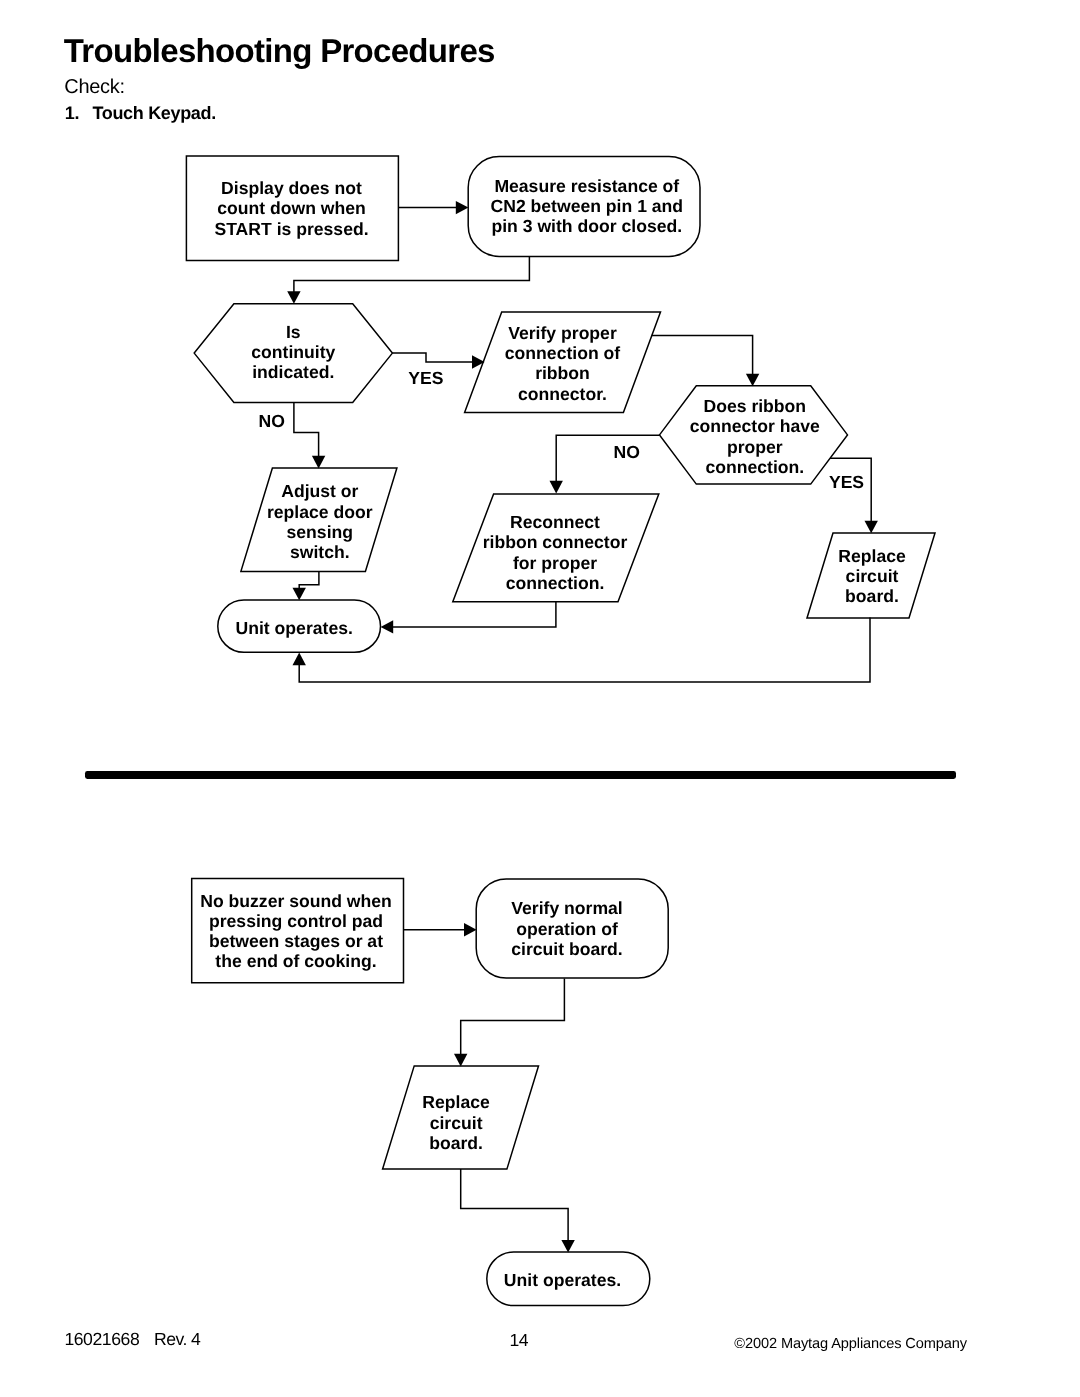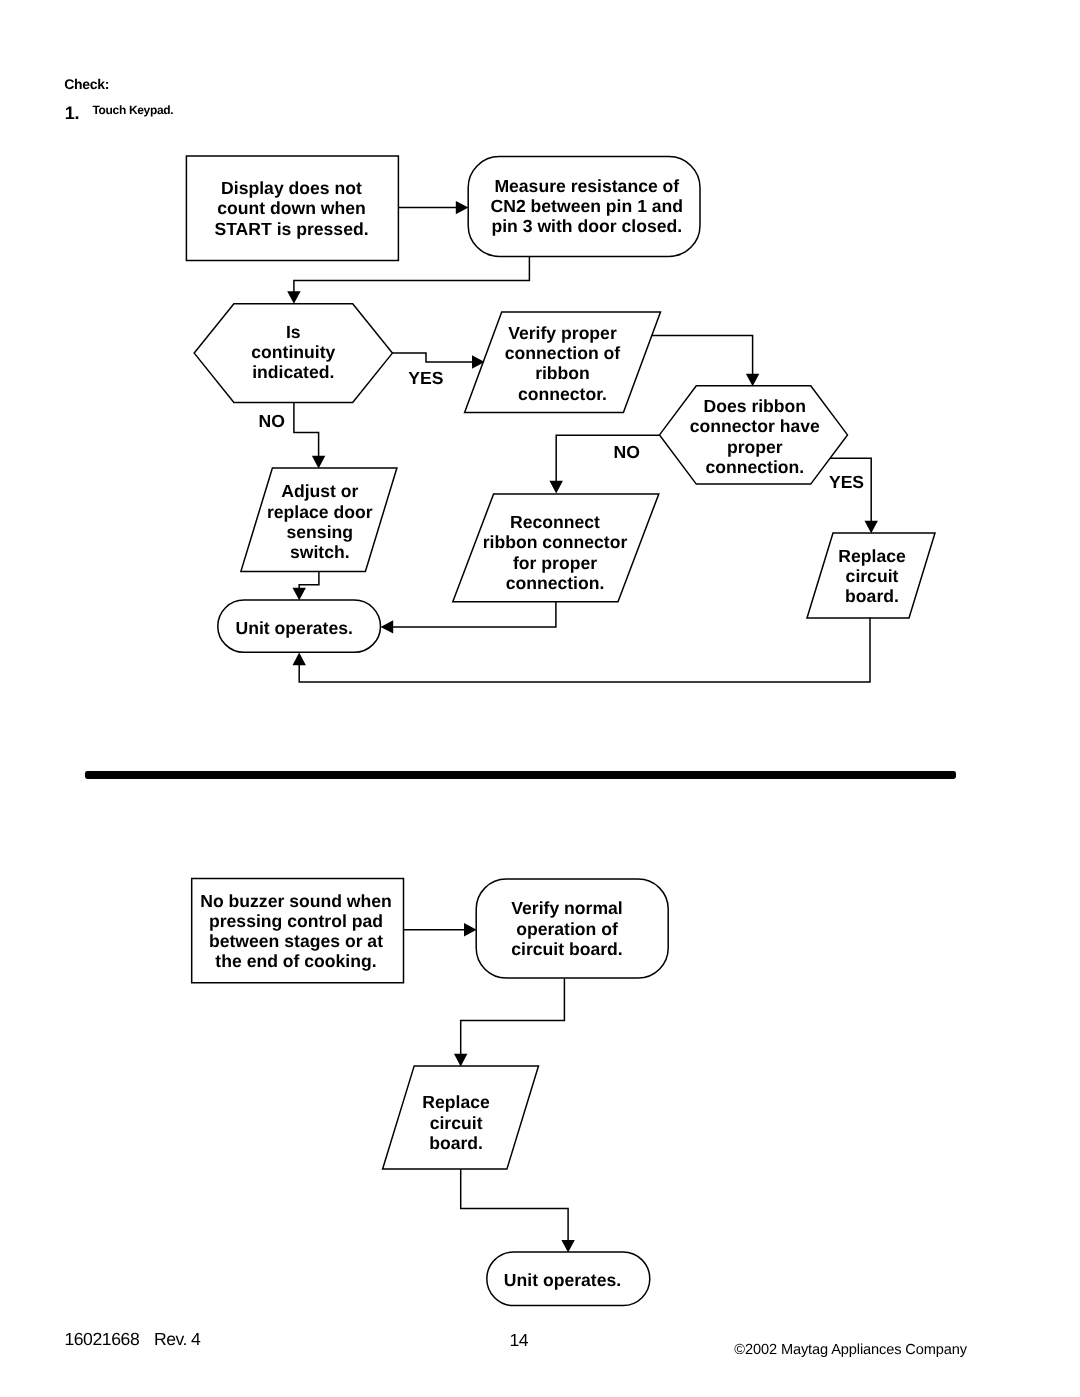--- a/index.html
+++ b/index.html
@@ -1,39 +1,40 @@
 <!DOCTYPE html>
 <html><head>
 <meta charset="utf-8">
 <title>Troubleshooting Procedures</title>
 <style>
   html,body{margin:0;padding:0;background:#ffffff;}
   body{width:1080px;height:1397px;position:relative;font-family:"Liberation Sans",sans-serif;color:#000;overflow:hidden;-webkit-font-smoothing:antialiased;text-rendering:geometricPrecision;}
   .page{position:absolute;left:0;top:0;width:1080px;height:1397px;background:#fff;}
   #title{position:absolute;left:63.7px;top:33.6px;font-size:33px;font-weight:bold;letter-spacing:-0.7px;line-height:1;}
-  #check{position:absolute;left:64.3px;top:76.7px;font-size:14px;font-weight:bold;letter-spacing:-0.32px;line-height:1;}
+  #check{position:absolute;left:64.3px;top:76.7px;font-size:20px;font-weight:normal;letter-spacing:-0.32px;line-height:1;}
   #item1num{position:absolute;left:64.8px;top:104.4px;font-size:18px;font-weight:bold;letter-spacing:-0.32px;line-height:1;}
-  #item1txt{position:absolute;left:92.4px;top:104.4px;font-size:12px;font-weight:bold;letter-spacing:-0.32px;line-height:1;}
+  #item1txt{position:absolute;left:92.4px;top:104.4px;font-size:18px;font-weight:bold;letter-spacing:-0.32px;line-height:1;}
   svg.chart{position:absolute;left:0;top:0;overflow:visible;}
   svg.chart text{font-family:"Liberation Sans",sans-serif;font-weight:bold;fill:#000;}
   .nodeshape{fill:#fff;stroke:#000;stroke-width:1.5;}
   .edge{fill:none;stroke:#000;stroke-width:1.5;}
   .arrowhead{fill:#000;stroke:none;}
   #rule{position:absolute;left:84.8px;top:770.9px;width:870.8px;height:8.2px;background:#000;border-radius:2.4px;}
   #footer{position:absolute;left:0;top:1330px;width:1080px;height:24px;text-decoration:underline;}
   .f{position:absolute;line-height:1;top:0;font-size:17.6px;letter-spacing:-0.42px;}
   #f1{left:64.4px;top:1.4px;}
   #f2{left:154.1px;top:1.4px;letter-spacing:-0.55px;}
   #f3{left:509.6px;top:2px;letter-spacing:-0.55px;}
-  #f4{left:734.3px;top:13px;font-size:14.6px;letter-spacing:-0.115px;}
+  #f4{left:734.3px;top:7px;font-size:14.6px;letter-spacing:-0.115px;}
 </style>
 </head>
 <body>
 
 <div class="page">
+  <div id="title">Troubleshooting Procedures</div>
   <div id="check">Check:</div>
   <div id="item1num">1.</div>
   <div id="item1txt">Touch Keypad.</div>
   <svg class="chart" width="1080" height="1397" viewBox="0 0 1080 1397">
       <g>
         <path class="nodeshape" d="M 186.4 156.1 L 398.4 156.1 L 398.4 260.5 L 186.4 260.5 Z"></path>
         <text x="291.50" y="194.20" font-size="17.6" text-anchor="middle">Display does not</text>
         <text x="291.50" y="214.40" font-size="17.6" text-anchor="middle">count down when</text>
         <text x="291.50" y="234.60" font-size="17.6" text-anchor="middle">START is pressed.</text>
       </g>

